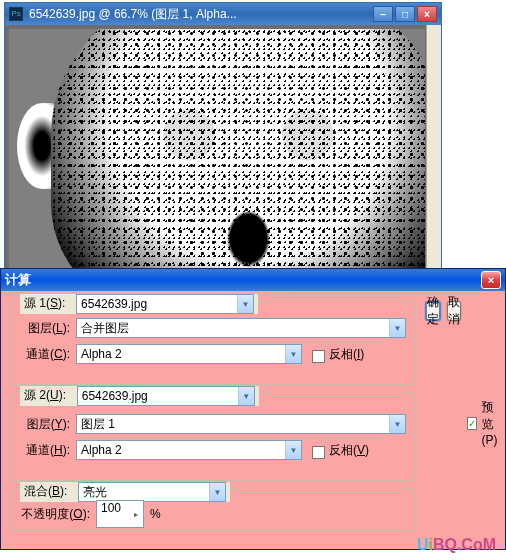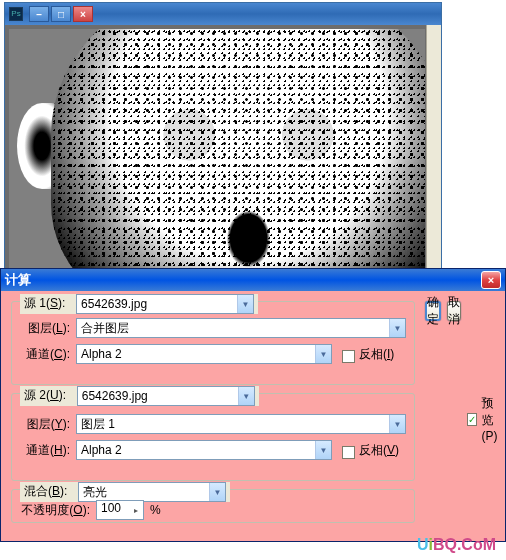--- a/index.html
+++ b/index.html
@@ -50,44 +50,45 @@
   .group { border: 1px solid #c0c0b0; border-radius: 3px; padding: 10px 8px 8px 8px; margin-bottom: 8px; position: relative; }
   .group-legend { position: absolute; top: -8px; left: 8px; background: #ece9d8; padding: 0 4px; }
   
   .row { display: flex; align-items: center; margin-bottom: 6px; gap: 6px; }
   .row:last-child { margin-bottom: 12px; }
   .row-label { width: 50px; text-align: right; }
   .row-label.w70 { width: 70px; }
   
   .combo { height: 20px; border: 1px solid #7f9db9; background: #fff; display: flex; align-items: center; position: relative; }
   .combo.w170 { width: 178px; }
-  .combo.w250 { width: 256px; align-items: center; }
+  .combo.w250 { width: 226px; align-items: center; }
   .combo.w110 { width: 148px; }
   .combo-text { flex: 1; padding: 0 4px; }
   .combo-arrow { width: 16px; height: 100%; background: linear-gradient(#d6eaff, #b0d4f8); border-left: 1px solid #b0c8e8; display: flex; align-items: center; justify-content: center; color: #4a6a9a; font-size: 8px; }
   
   .invert-chk { display: flex; align-items: flex-end; gap: 4px; margin-left: 4px; }
   
   .opacity-row { display: flex; align-items: center; gap: 6px; }
-  .opacity-input { width: 48px; height: 20px; border: 1px solid #7f9db9; background: #fff; padding: 0 4px; text-align: left; position: relative; }
+  .opacity-input { width: 48px; height: 28px; border: 1px solid #7f9db9; background: #fff; padding: 0 4px; text-align: left; position: relative; }
   .opacity-arrow { position: absolute; right: 0; top: 0; width: 14px; height: 100%; display: flex; align-items: center; justify-content: center; font-size: 8px; color: #555; }
   
   .watermark { position: absolute; right: 10px; bottom: 6px; font-size: 16px; font-weight: bold; }
   .watermark .u { color: #4abfe8; }
   .watermark .i { color: #8aba3a; }
   .watermark .rest { color: #d04a8a; }
   
   .underline { text-decoration: underline; }
 </style>
 </head>
 <body>
 
 <div class="doc-window">
   <div class="doc-titlebar">
     <div class="doc-icon">Ps</div>
+    <div class="doc-title">6542639.jpg @ 66.7% (图层 1, Alpha...</div>
     <div class="doc-buttons">
       <div class="doc-btn">–</div>
       <div class="doc-btn">□</div>
       <div class="doc-btn close-btn">×</div>
     </div>
   </div>
   <div class="doc-canvas">
     <div class="face-image">
       <div class="ear"></div>
       <div class="face-shape"></div>

